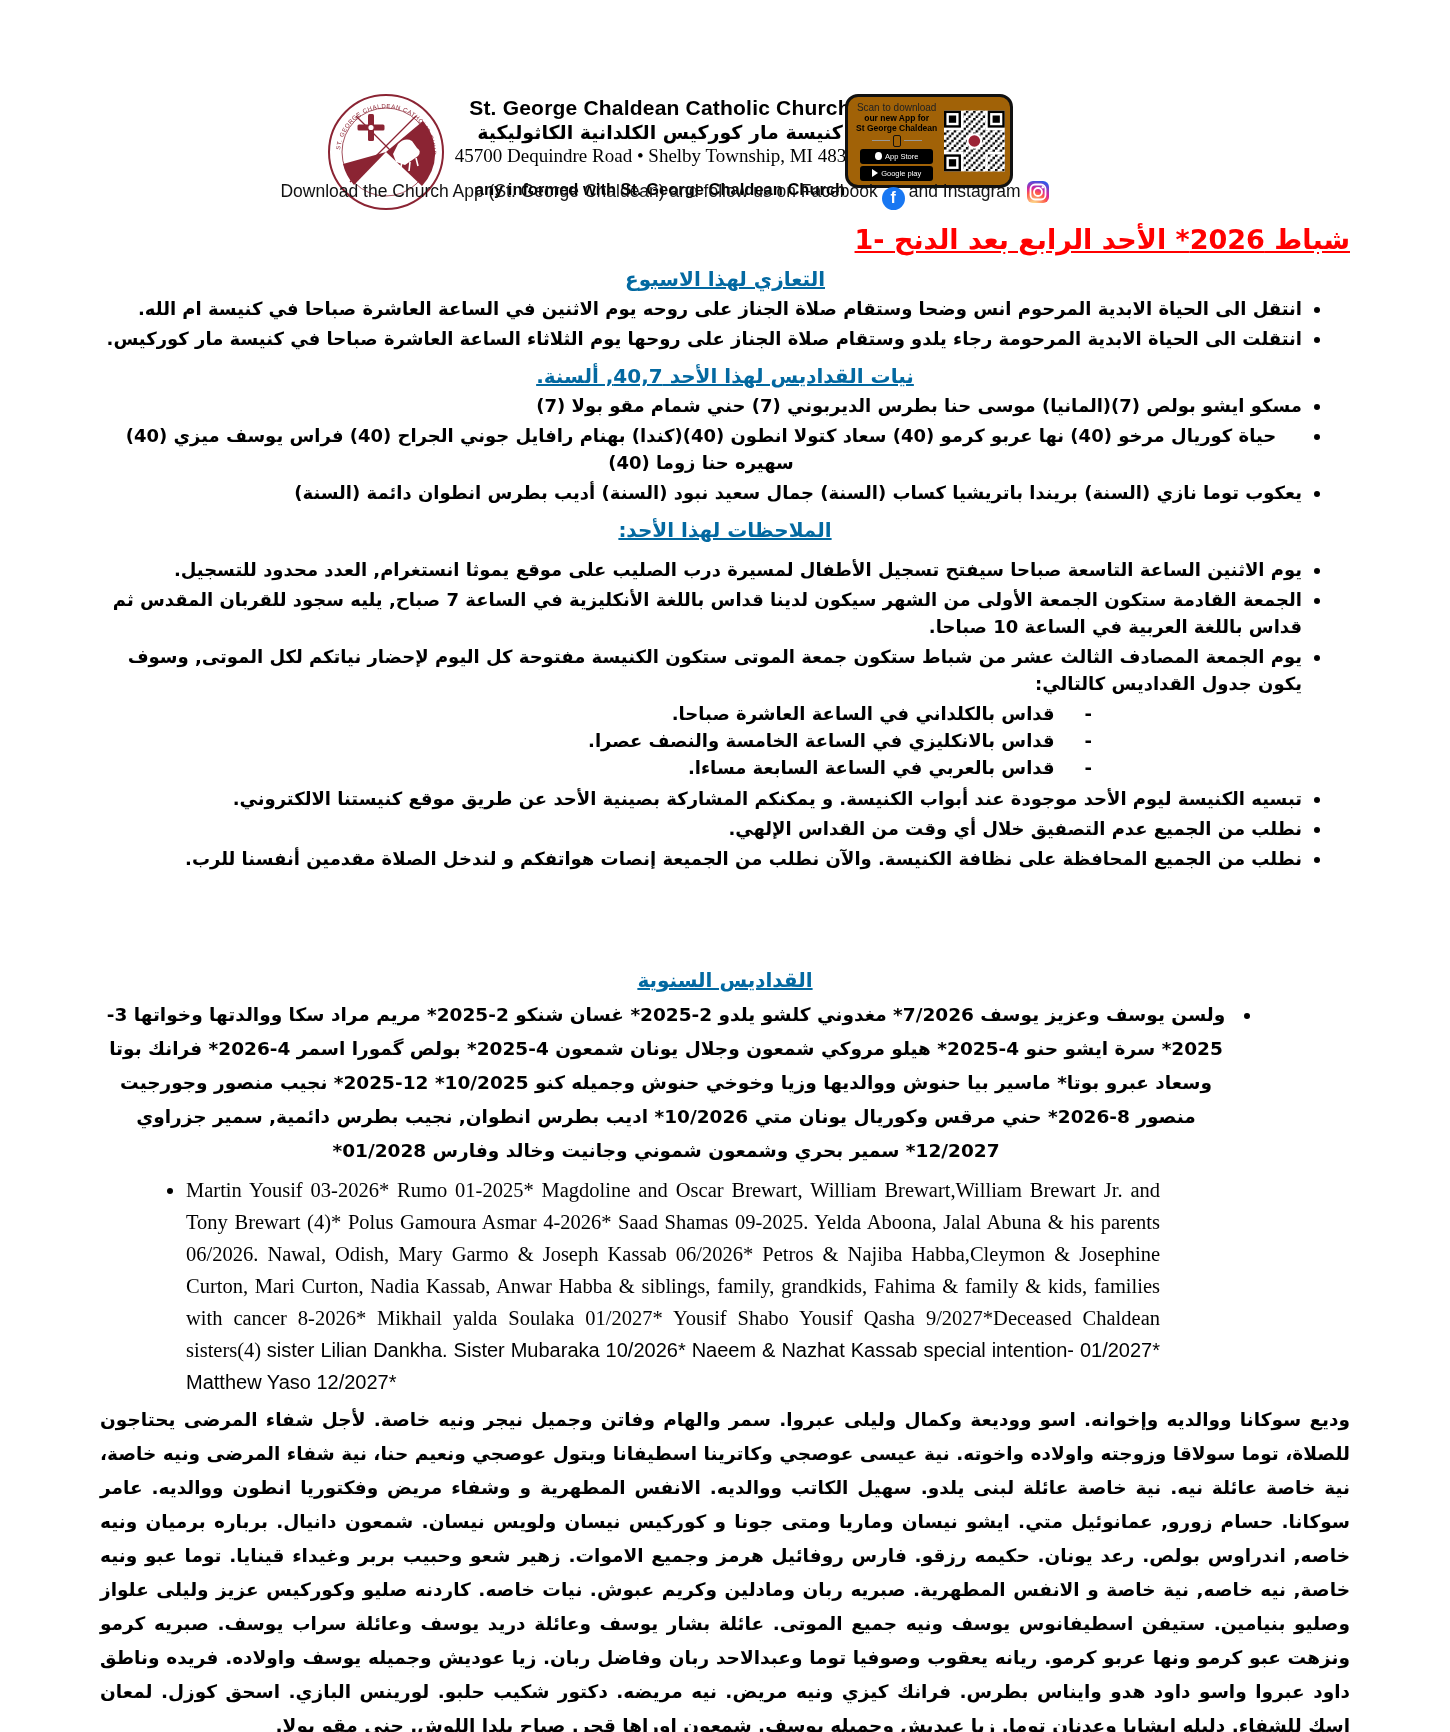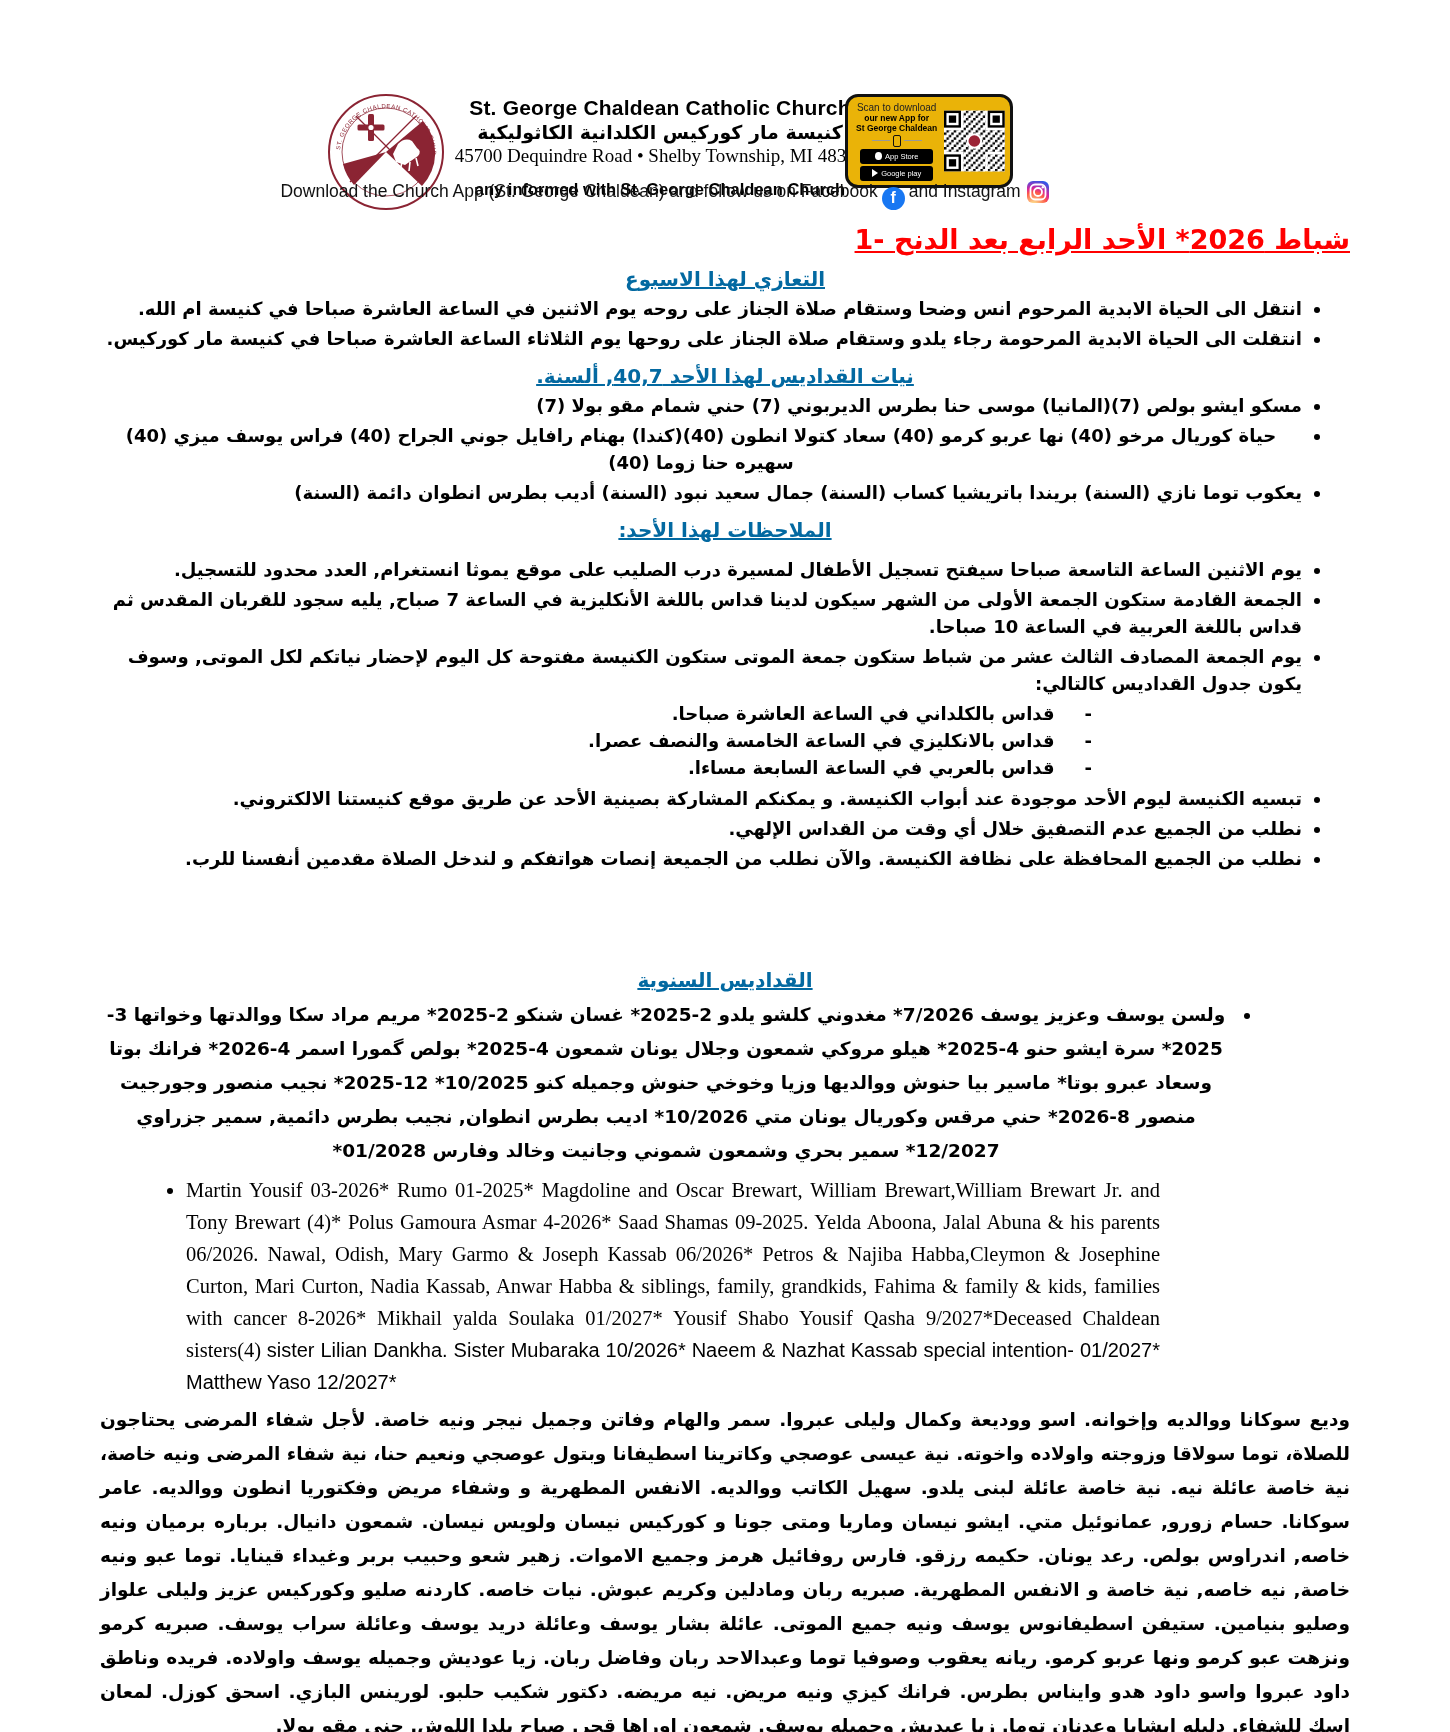--- a/index.html
+++ b/index.html
@@ -10,21 +10,21 @@
 
   
   .logo { position:absolute; left:326px; top:92px; width:120px; height:120px; }
   .header-center { position:absolute; left:420px; top:96px; width:480px; text-align:center; }
   .h-name   { font-size:21px; font-weight:bold; letter-spacing:.2px; }
   .h-name-ar{ font-size:19px; font-weight:bold; font-family:"DejaVu Sans",sans-serif; margin-top:1px; }
   .h-addr   { font-family:"Liberation Serif",serif; font-size:19px; margin-top:2px; }
   .h-tag    { font-size:16.5px; font-weight:bold; margin-top:13px; }
 
   .qr-box { position:absolute; left:845px; top:94px; width:168px; height:94px;
-            border:3px solid #111; border-radius:13px; background:#eab308;
+            border:3px solid #111; border-radius:13px; background:#a16207;
             display:flex; align-items:center; padding:4px 5px; gap:4px; }
   .qr-left { width:92px; text-align:center; }
   .qr-scan { font-size:10px; color:#222; }
   .qr-app  { font-size:8.5px; font-weight:bold; line-height:10px; }
   .qr-div  { display:flex; align-items:center; justify-content:center; gap:3px; margin:2px 0; }
   .qr-div .ln { width:18px; height:1px; background:#999; }
   .phone   { width:8px; height:12px; border:1.5px solid #111; border-radius:2px; display:inline-block; }
   .badge { width:73px; height:15px; background:#000; border-radius:3px; color:#fff;
            display:flex; align-items:center; justify-content:center; gap:3px;
            font-size:7.5px; margin:2px auto 0; }

